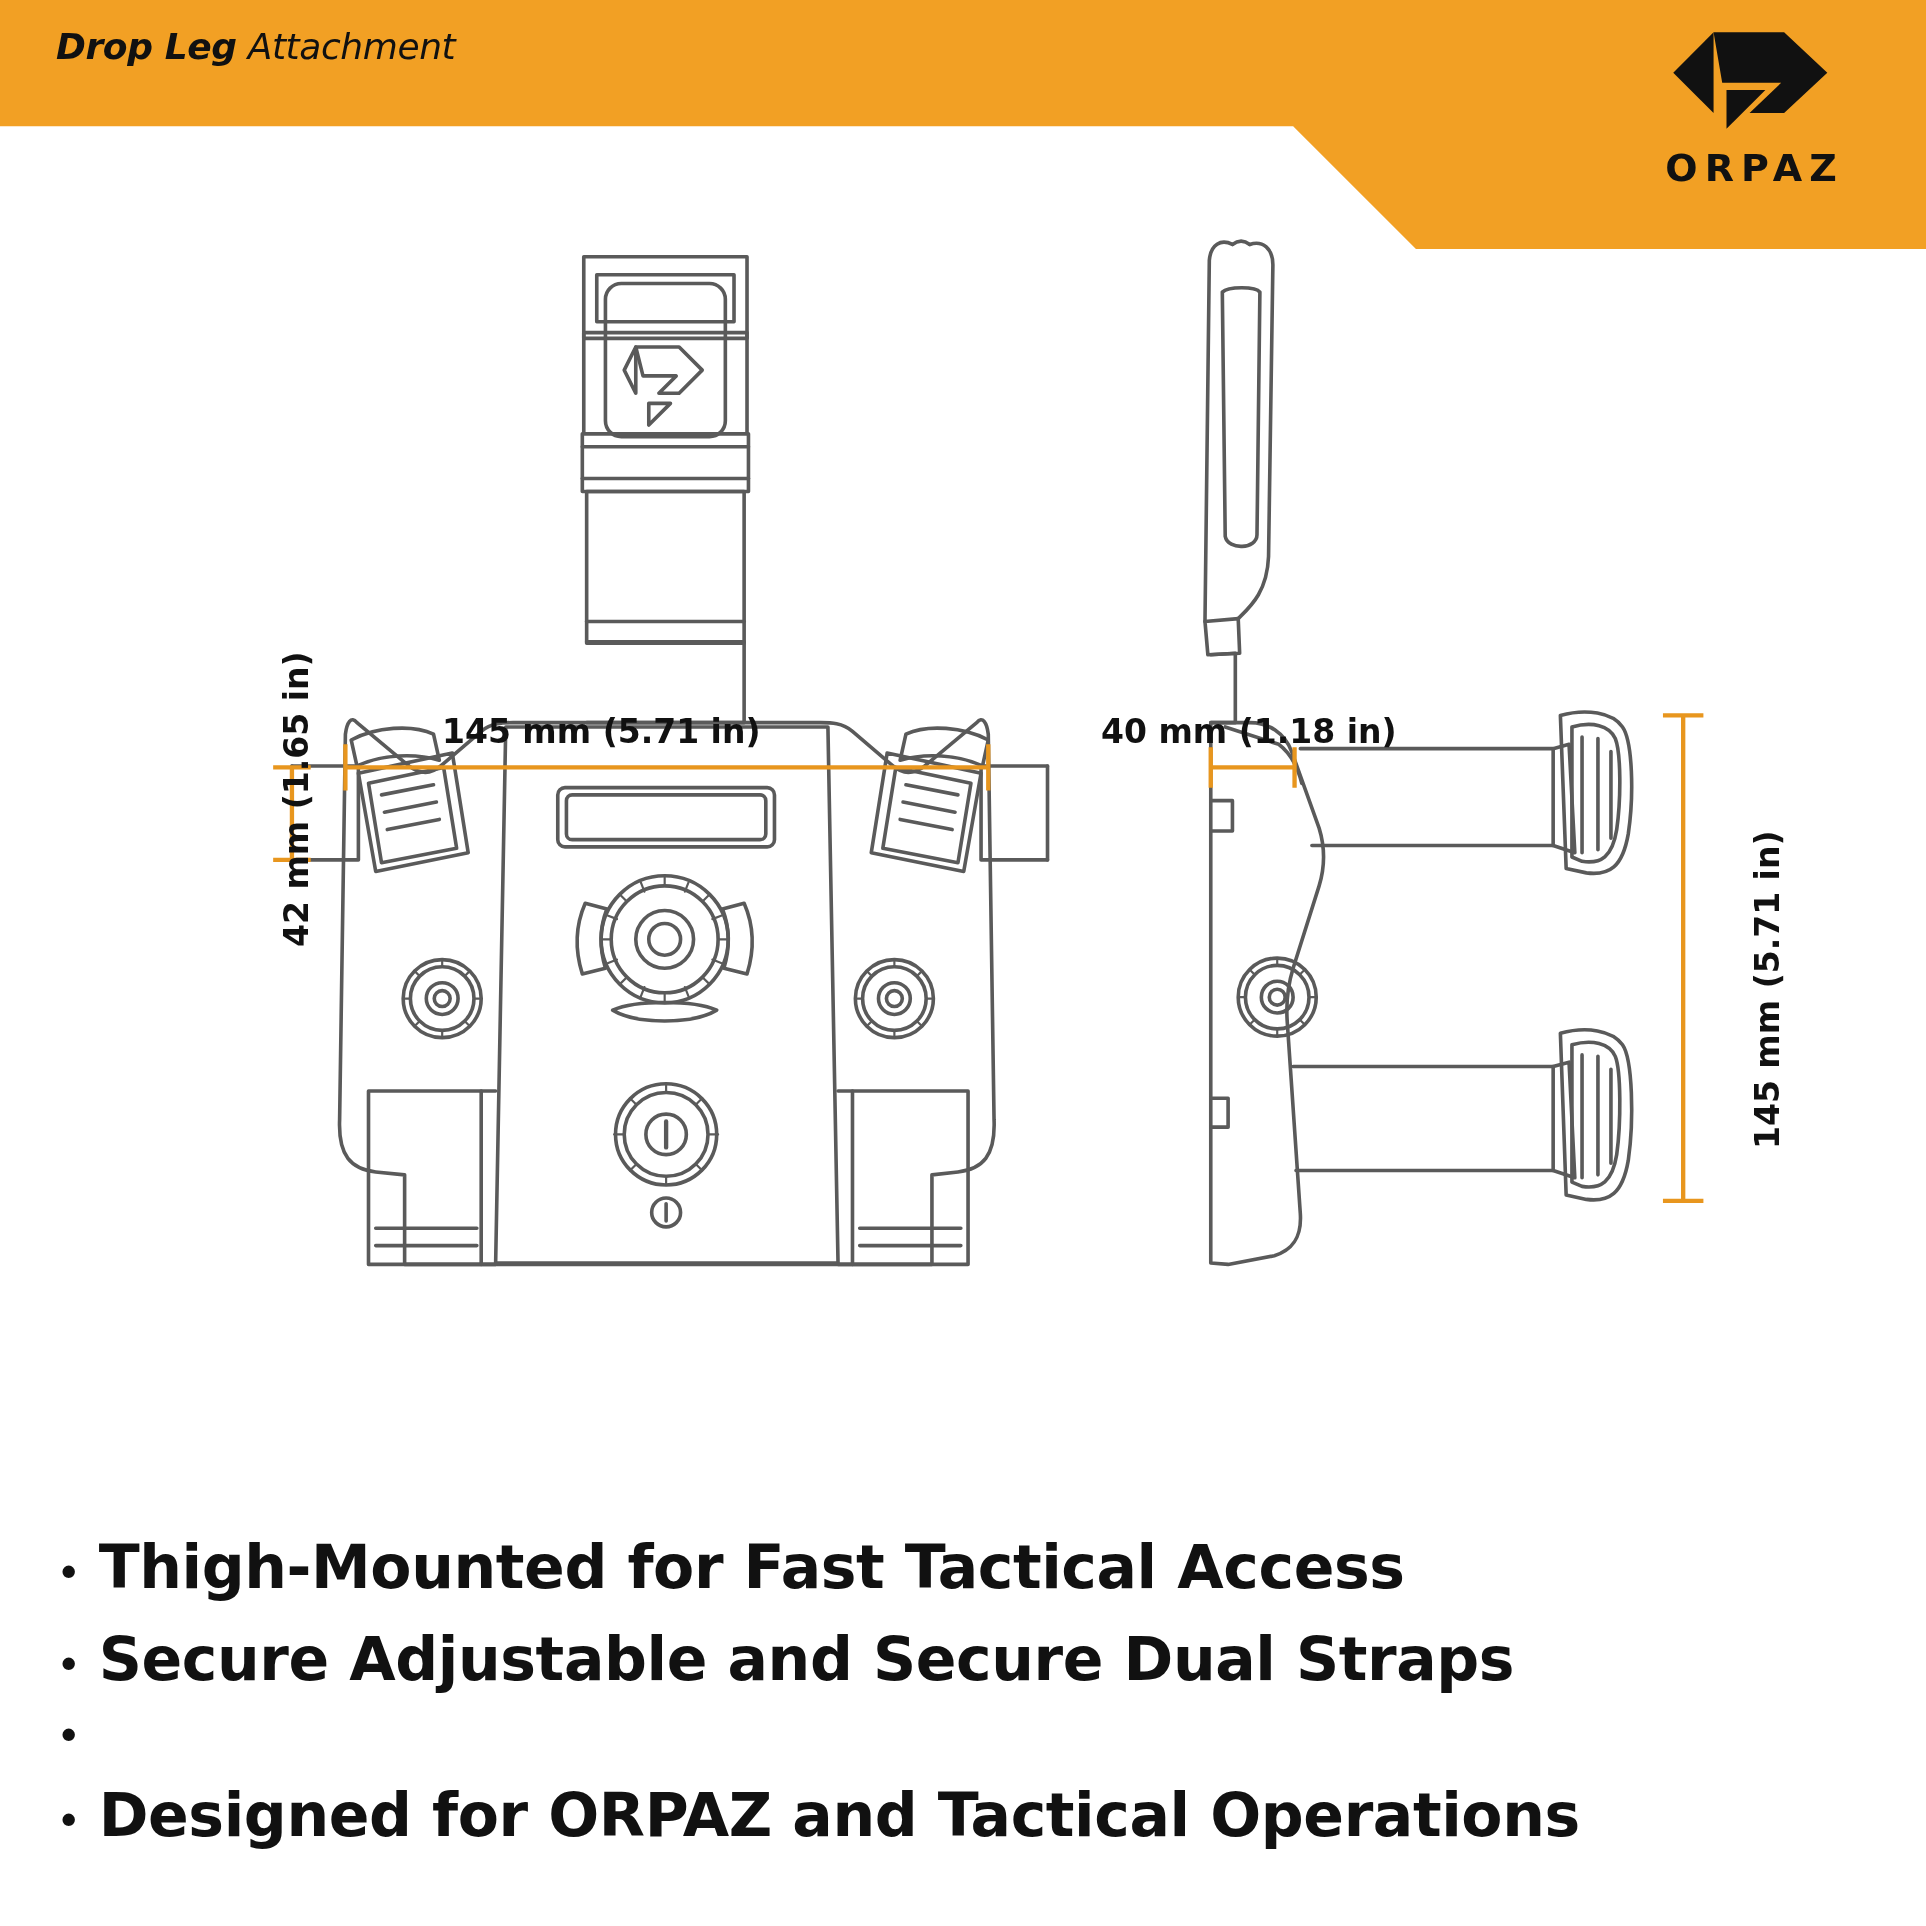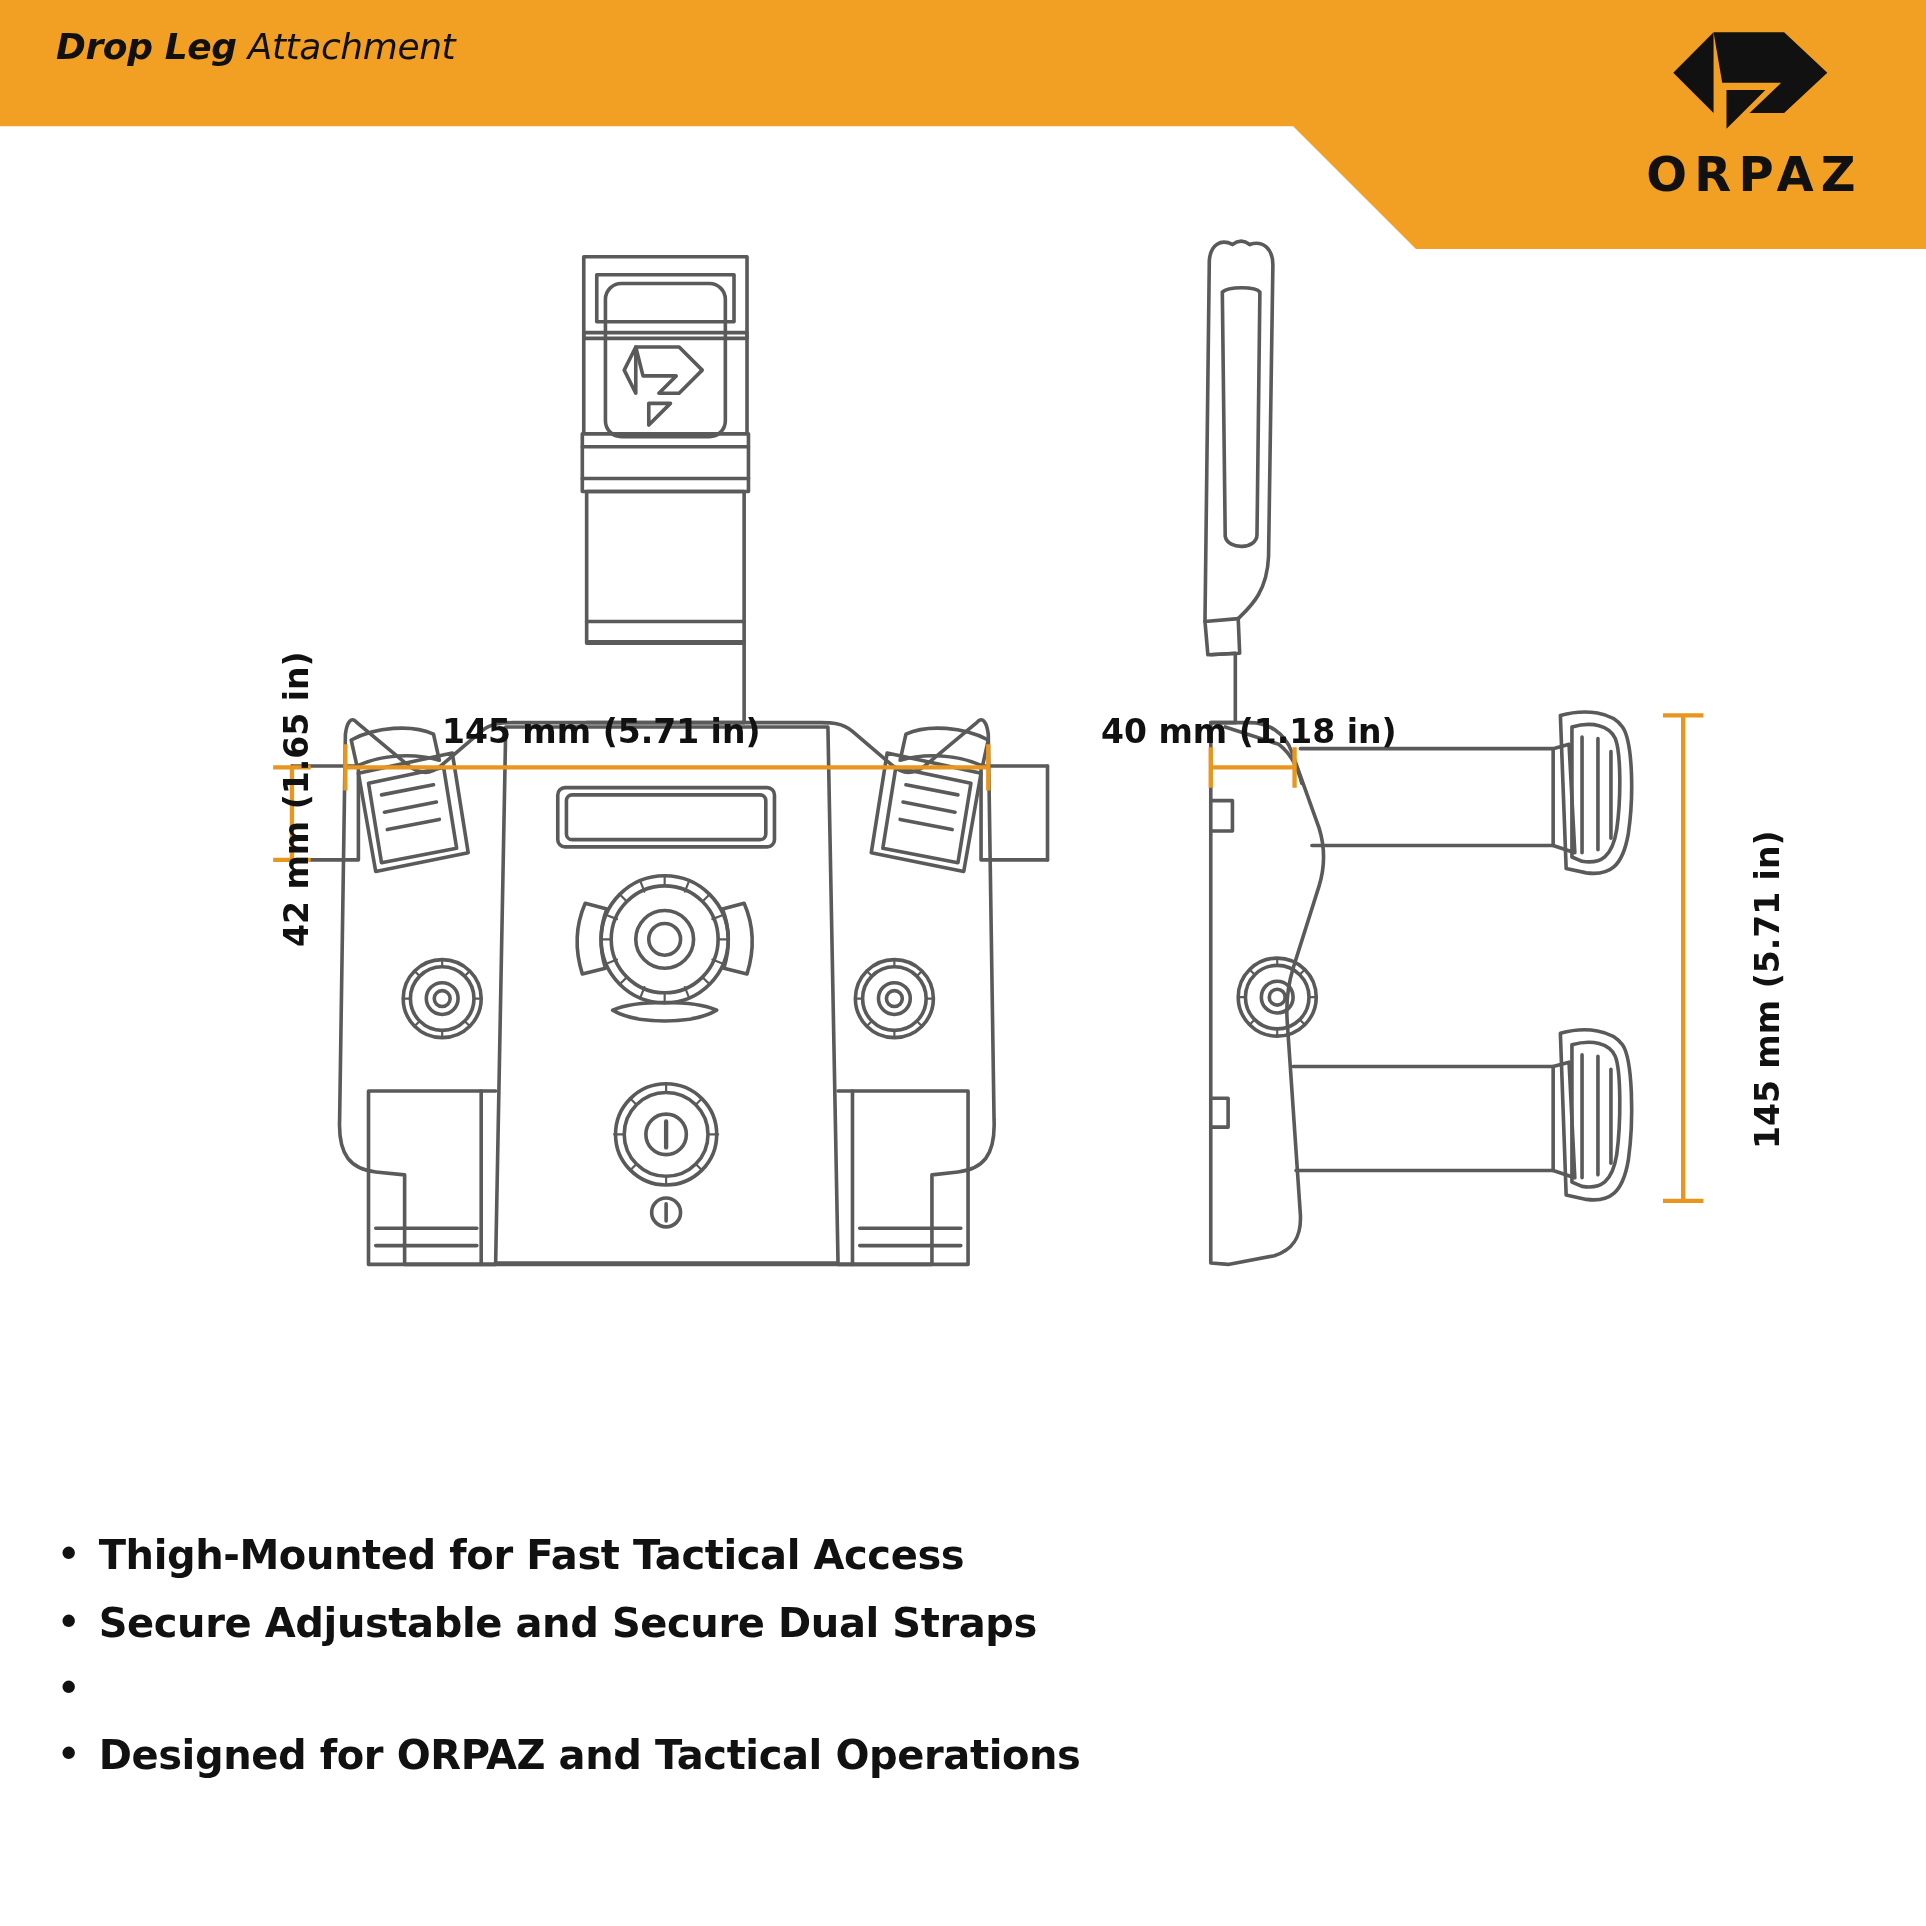--- a/index.html
+++ b/index.html
@@ -48,21 +48,21 @@
 
   .brand {
     position: absolute;
     right: 56px;
     top: 27.5px;
     width: 238px;
     text-align: center;
   }
   .brand-name {
     margin-top: 7.2px;
-    font-size: 48px;
+    font-size: 38px;
     font-weight: bold;
     letter-spacing: 7.2px;
     color: #111111;
     text-indent: 7.2px;
   }
 
   
   .diagram {
     position: absolute;
     left: 0;
@@ -95,21 +95,21 @@
     align-items: baseline;
     margin-bottom: 21.7px;
   }
   .bullet {
     font-size: 43px;
     line-height: 1;
     color: #111111;
     margin-right: 17.3px;
   }
   .feature-text {
-    font-size: 40px;
+    font-size: 60px;
     font-weight: bold;
     color: #111111;
     letter-spacing: -0.4px;
     white-space: nowrap;
   }
 </style>
 </head>
 <body>
 
 <div class="header">

